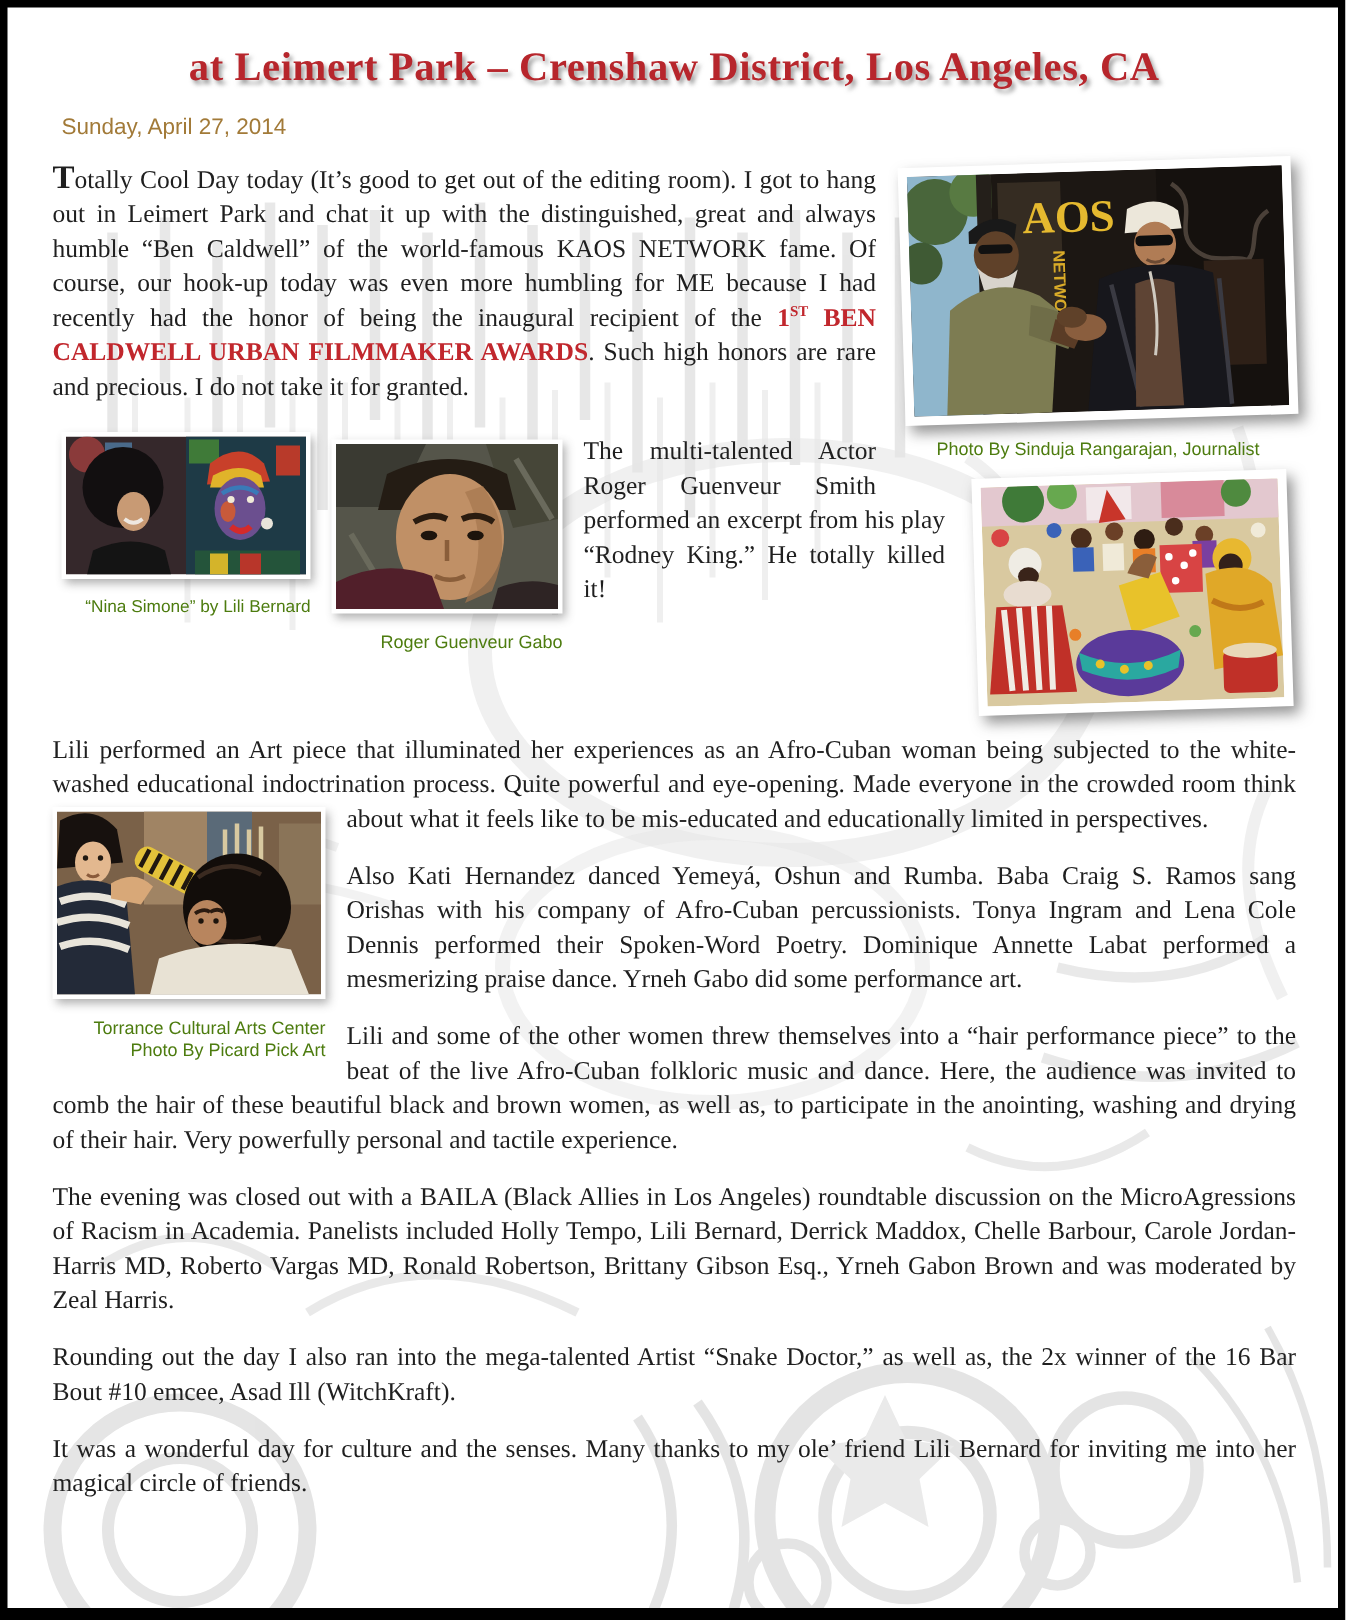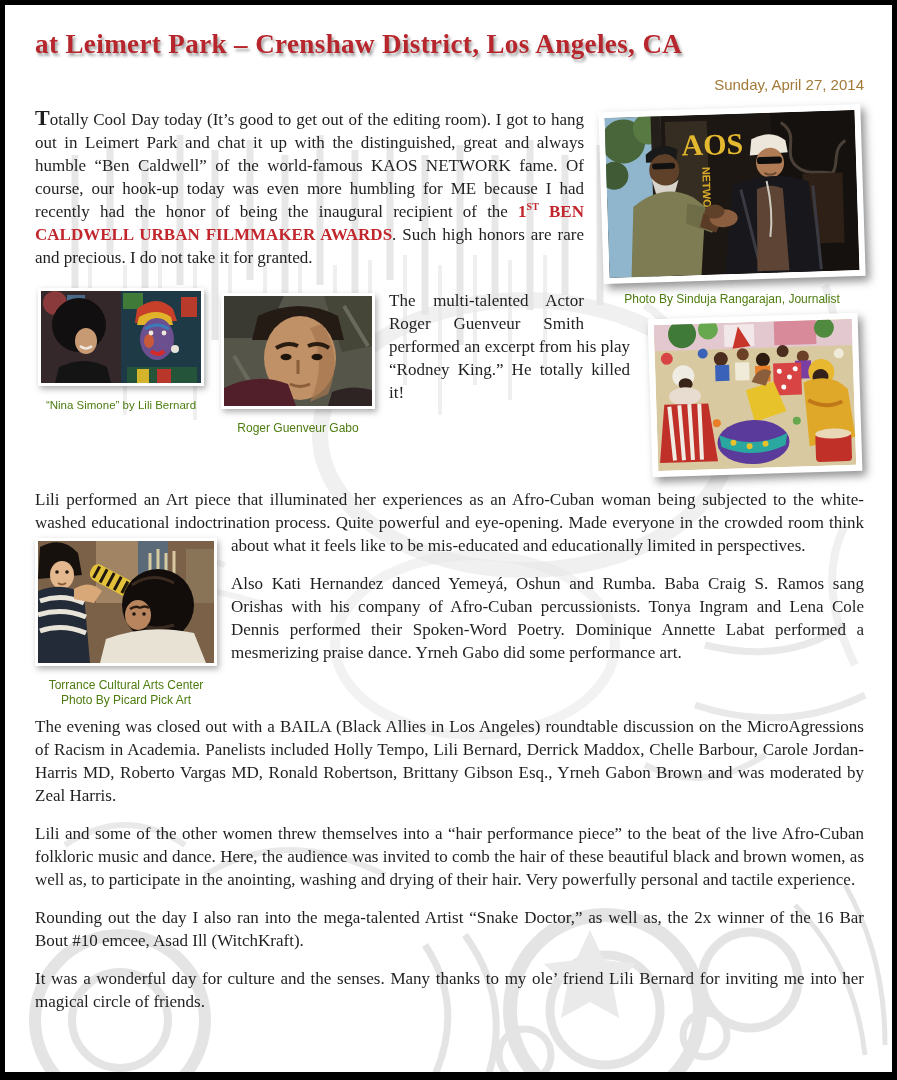--- a/index.html
+++ b/index.html
@@ -10,49 +10,49 @@
     background:#ffffff;
     border:5px solid #000;
     border-bottom-width:8px;
     overflow:hidden;
     font-family:"Liberation Serif", serif;
   }
   .watermark{position:absolute;left:0;top:0;z-index:0;pointer-events:none;}
   .content{position:relative;z-index:1;padding:18px 28px 0 30px;}
   .title{
     margin:6px 0 0 0;
+    text-align:center;
     font-family:"Liberation Serif", serif;
     font-weight:bold;
     font-size:27px;
     letter-spacing:.4px;
     color:#b7262c;
     text-shadow:2px 3px 3px rgba(130,130,130,.75);
   }
   .date{
     margin:16px 0 13px 6px;
     font-family:"Liberation Sans", sans-serif;
     font-size:15px;
     color:#a27a38;
-    text-align:right;
   }
   .para{
     font-size:17px;
     line-height:23px;
     color:#1f1f1f;
     text-align:justify;
     margin:0 0 15px 0;
   }
   .lead{font-size:22px;font-weight:bold;}
   .award{color:#c1272d;font-weight:bold;}
   .award sup{font-size:10px;vertical-align:super;line-height:0;}
   .clear-r{clear:right;}
   .clear-l{clear:left;}
   
   .float-r{float:right;margin:2px 0 8px 16px;text-align:center;}
-  .float-l{float:left;margin:4px 14px 6px 0;text-align:center;}
+  .float-l{float:left;margin:4px 14px 6px 0;text-align:right;}
   .frame{
     display:inline-block;
     background:#fff;
     padding:6px;
     box-shadow:4px 5px 9px rgba(60,60,60,.55);
   }
   .tilt{transform:rotate(-1.8deg);}
   .plain{
     display:inline-block;
     background:#fff;
@@ -291,29 +291,29 @@
           <div>Photo By Picard Pick Art</div>
         </div>
       </div>
       <span>crowded room think about what it feels like to be mis-educated and educationally limited in perspectives.</span>
     </div>
 
     <div class="para">
       <span>Also Kati Hernandez danced Yemeyá, Oshun and Rumba. Baba Craig S. Ramos sang Orishas with his company of Afro-Cuban percussionists. Tonya Ingram and Lena Cole Dennis performed their Spoken-Word Poetry.  Dominique Annette Labat performed a mesmerizing praise dance.  Yrneh Gabo did some performance art.</span>
     </div>
 
+    <div class="para">
+      <span>Lili and some of the other women threw themselves into a “hair performance piece” to the beat of the live Afro-Cuban folkloric music and dance. Here, the audience was invited to comb the hair of these beautiful black and brown women, as well as, to participate in the anointing, washing and drying of their hair. Very powerfully personal and tactile experience.</span>
+    </div>
+
     <div class="para clear-l">
       <span>The evening was closed out with a BAILA (Black Allies in Los Angeles) roundtable discussion on the MicroAgressions of Racism in Academia. Panelists included Holly Tempo, Lili Bernard, Derrick Maddox, Chelle Barbour, Carole Jordan-Harris MD, Roberto Vargas MD, Ronald Robertson, Brittany Gibson Esq., Yrneh Gabon Brown and was moderated by Zeal Harris.</span>
     </div>
 
     <div class="para">
-      <span>Lili and some of the other women threw themselves into a “hair performance piece” to the beat of the live Afro-Cuban folkloric music and dance. Here, the audience was invited to comb the hair of these beautiful black and brown women, as well as, to participate in the anointing, washing and drying of their hair. Very powerfully personal and tactile experience.</span>
-    </div>
-
-    <div class="para">
       <span>Rounding out the day I also ran into the mega-talented Artist “Snake Doctor,” as well as, the 2x winner of the 16 Bar Bout #10 emcee, Asad Ill (WitchKraft).</span>
     </div>
 
     <div class="para">
       <span>It was a wonderful day for culture and the senses. Many thanks to my ole’ friend Lili Bernard for inviting me into her magical circle of friends.</span>
     </div>
 
   </div>
 </div>
 

